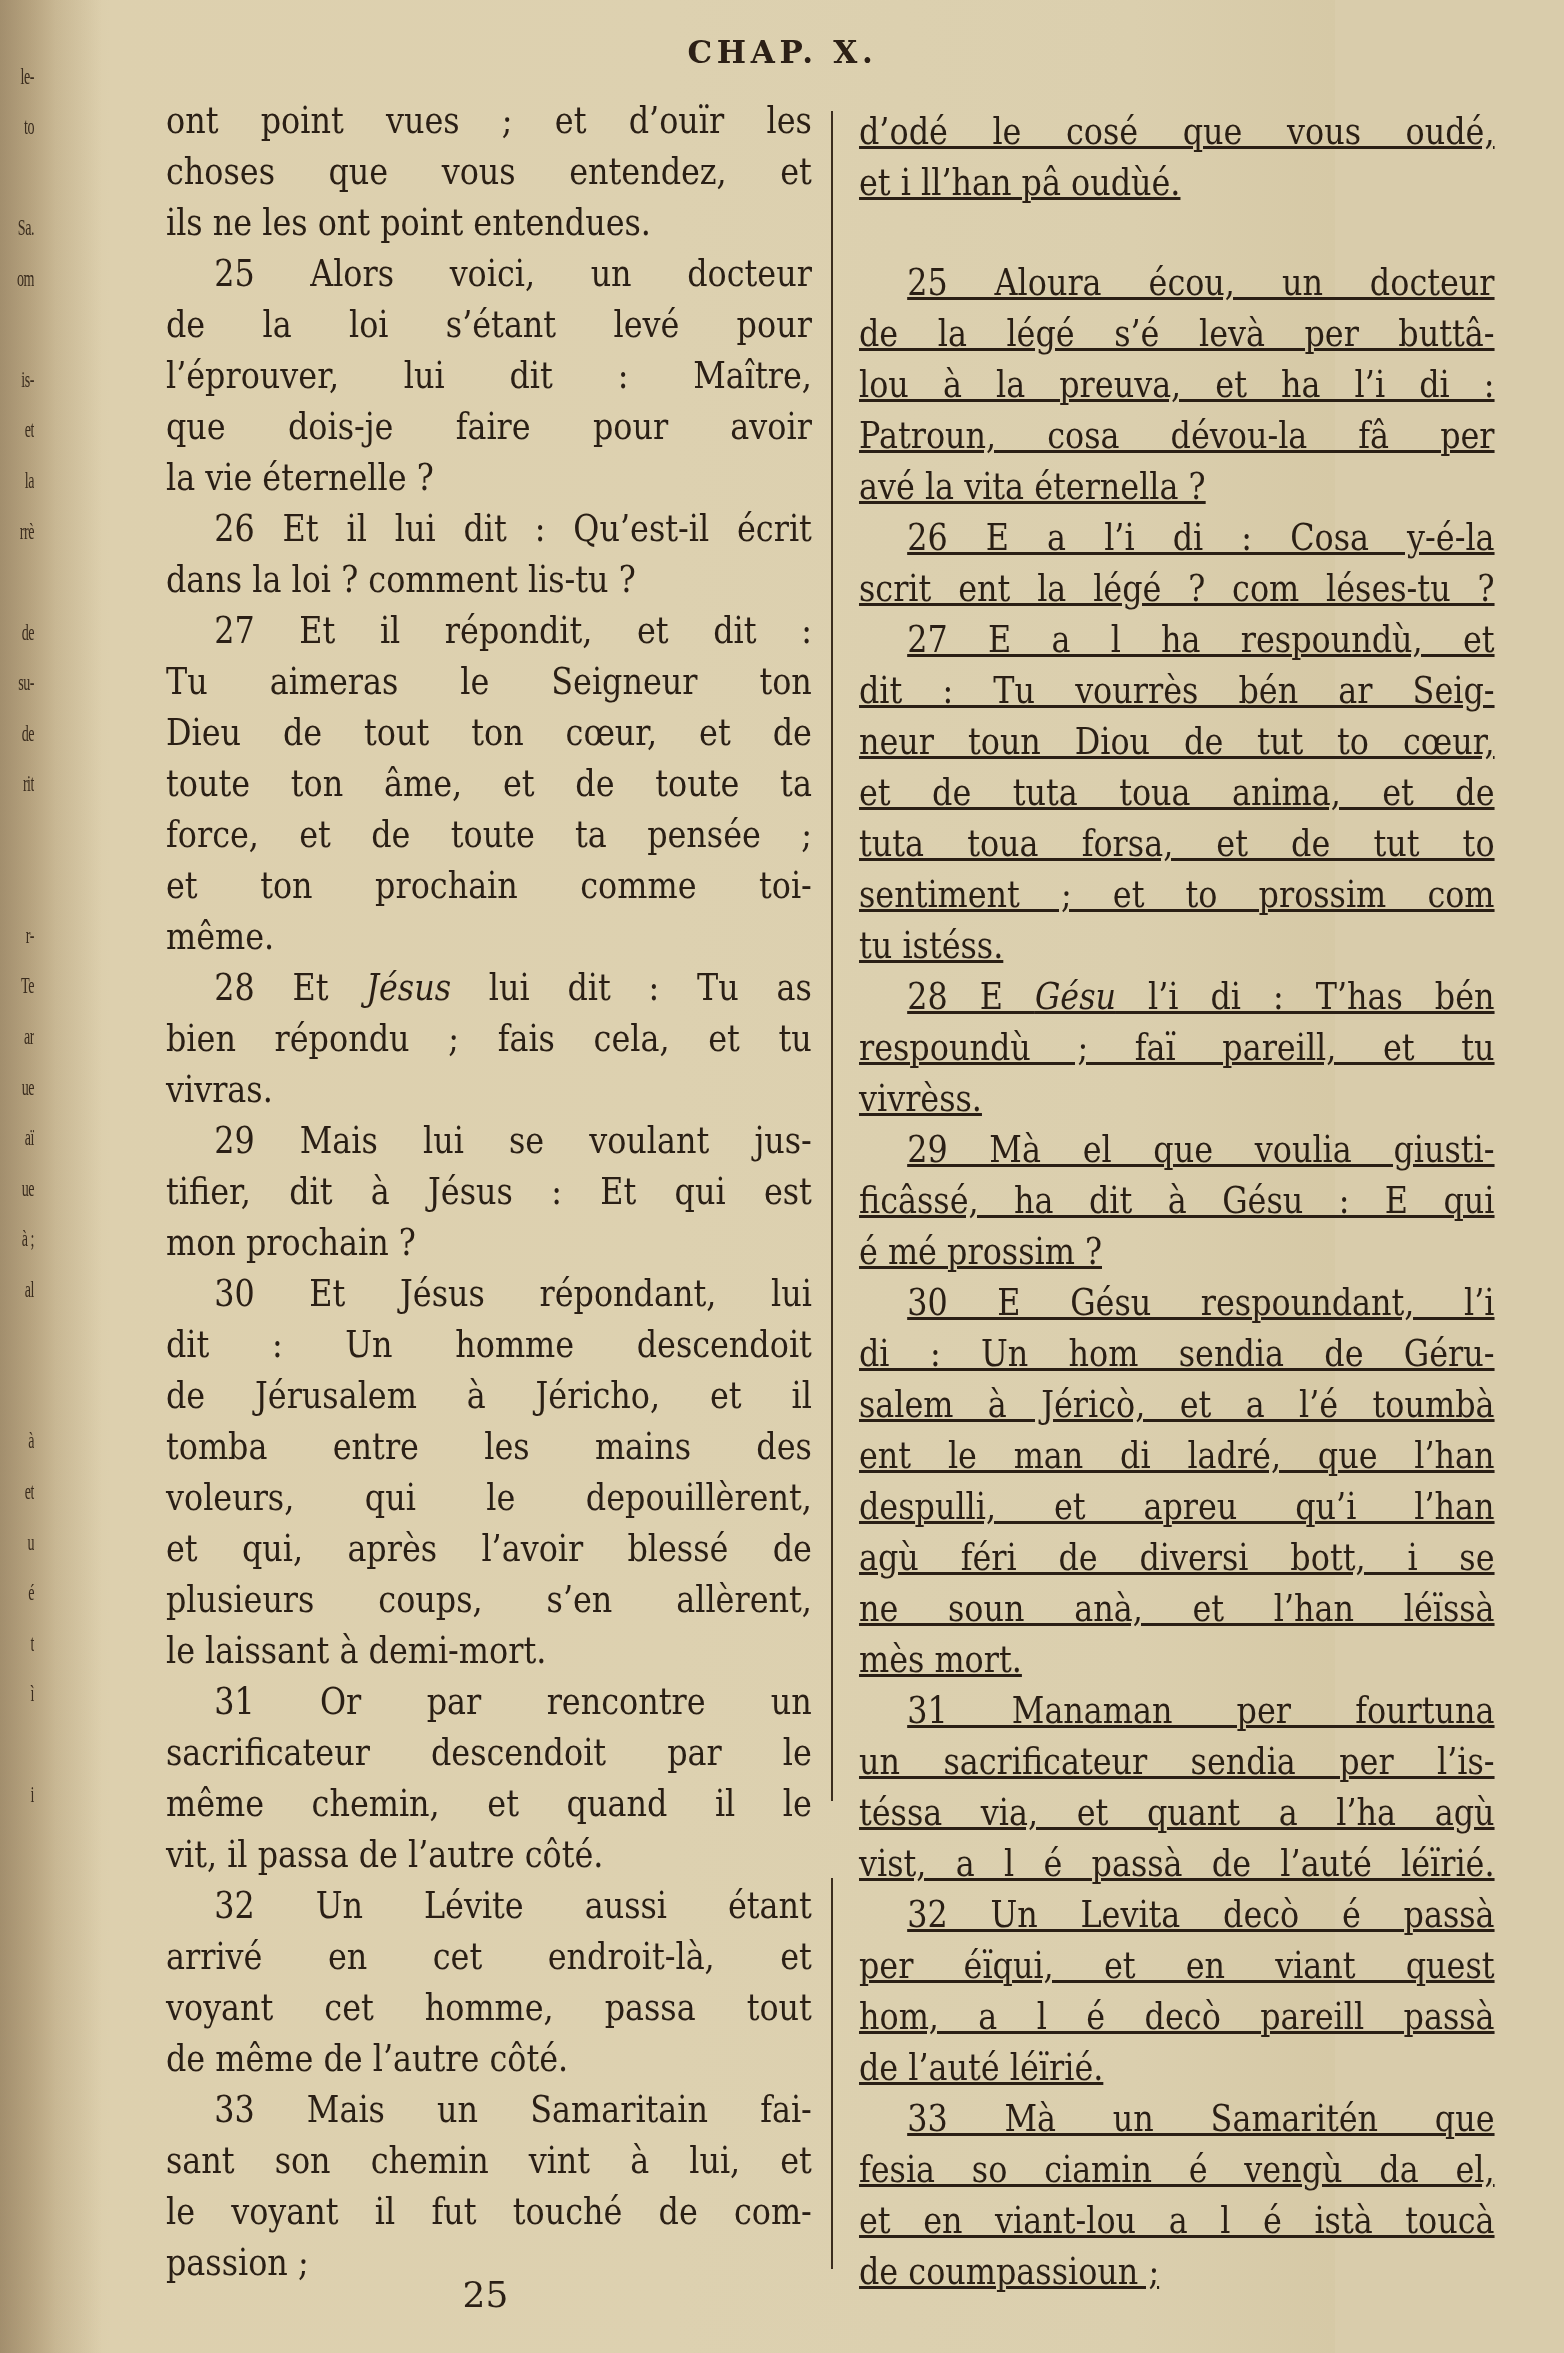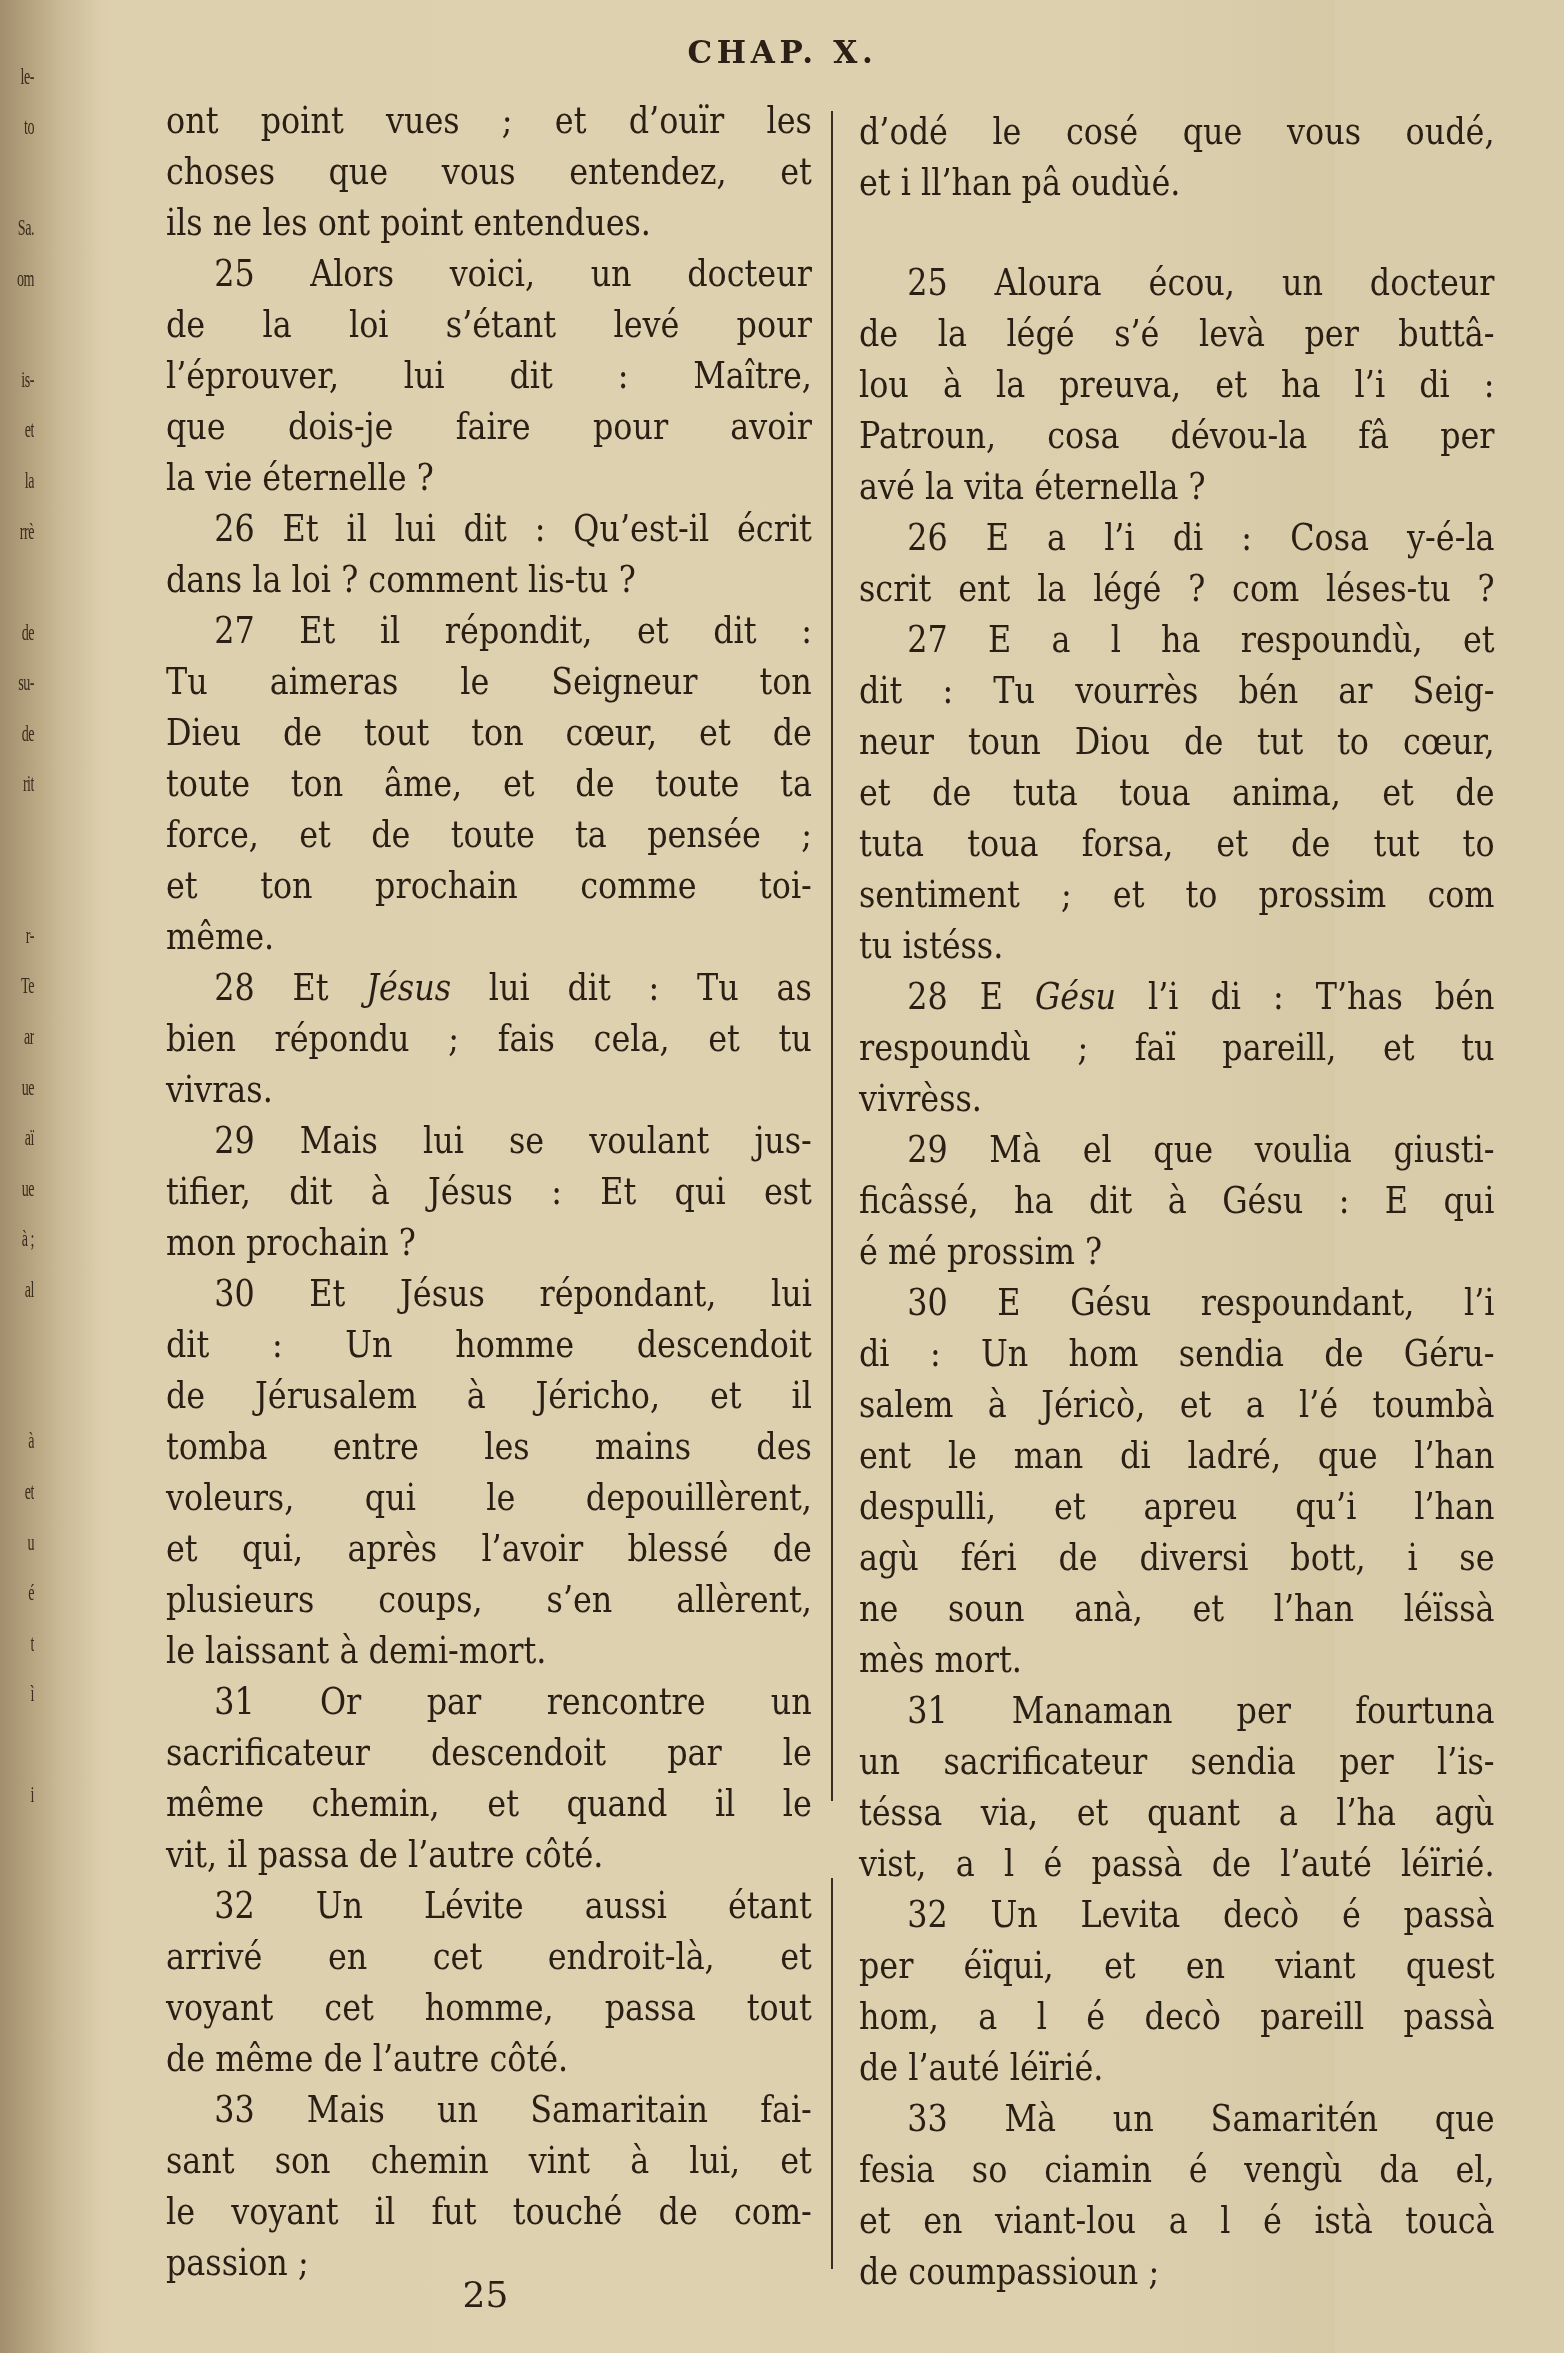--- a/index.html
+++ b/index.html
@@ -36,21 +36,21 @@
     font-family: "DejaVu Serif", serif; font-weight: bold; font-size: 31px;
     letter-spacing: 4.7px; color: #2c2016;
   }
   .col {
     position: absolute; top: 95px;
     font-size: 37px; line-height: 51px;
     font-family: "DejaVu Serif", serif;
     color: #2a1f15;
   }
   .col.left { left: 166px; width: 646px; }
-  .col.right { left: 859px; width: 635px; top: 106px; }
+  .col.right { left: 859px; width: 635px; top: 106px; text-decoration: underline; }
   .line {
     display: block; white-space: nowrap; text-align: justify;
     text-align-last: justify; height: 51px; overflow: visible;
     transform-origin: left center;
   }
   .col.left .line { transform: scaleX(0.86); width: 751px; }
   .col.right .line { transform: scaleX(0.86); width: 739px; }
   .line.last { text-align-last: left; }
   .line.indent { padding-left: 56px; box-sizing: border-box; }
   .line.gap { margin-top: 49px; }

